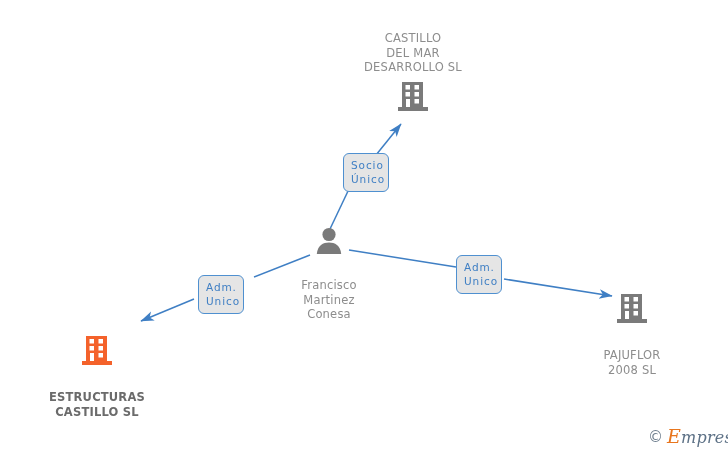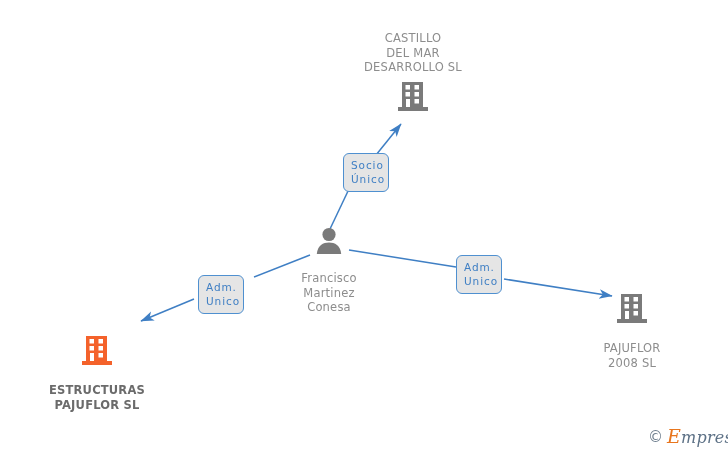--- a/index.html
+++ b/index.html
@@ -46,21 +46,21 @@
   .cap-gray {
     color: #8d8d8d;
   }
   .cap-dark {
     color: #6b6b6b;
     font-weight: bold;
     font-size: 12px;
     line-height: 15px;
   }
   .caption-above { margin-bottom: 5px; }
-  .caption-below { margin-top: 15px; }
+  .caption-below { margin-top: 22px; }
 
   
   .chip {
     position: absolute;
     background: #e5e5e5;
     border: 1.4px solid #4f90d0;
     border-radius: 6px;
     color: #3f7fc4;
     font-size: 10.5px;
     line-height: 14px;
@@ -156,21 +156,21 @@
         <rect x="2" y="27" width="30" height="4" fill="#f4622b"></rect>
         <rect x="9.5" y="5" width="4.5" height="4.5" fill="#ffffff"></rect>
         <rect x="18.5" y="5" width="4.5" height="4.5" fill="#ffffff"></rect>
         <rect x="9.5" y="12" width="4.5" height="4.5" fill="#ffffff"></rect>
         <rect x="18.5" y="12" width="4.5" height="4.5" fill="#ffffff"></rect>
         <rect x="18.5" y="19" width="4.5" height="4.5" fill="#ffffff"></rect>
         <rect x="10" y="19" width="4" height="8" fill="#ffffff"></rect>
       </svg>
     </span>
     <span class="caption cap-dark caption-below">ESTRUCTURAS
-PAJUFLOR SL</span>
+CASTILLO SL</span>
   </div>
 
   <div class="node" style="left:552px; top:292px;">
     <span class="glyph">
       <svg width="34" height="34" viewBox="0 0 34 34" xmlns="http://www.w3.org/2000/svg">
         <rect x="6" y="2" width="21" height="27" fill="#7a7a7a"></rect>
         <rect x="2" y="27" width="30" height="4" fill="#7a7a7a"></rect>
         <rect x="9.5" y="5" width="4.5" height="4.5" fill="#ffffff"></rect>
         <rect x="18.5" y="5" width="4.5" height="4.5" fill="#ffffff"></rect>
         <rect x="9.5" y="12" width="4.5" height="4.5" fill="#ffffff"></rect>

